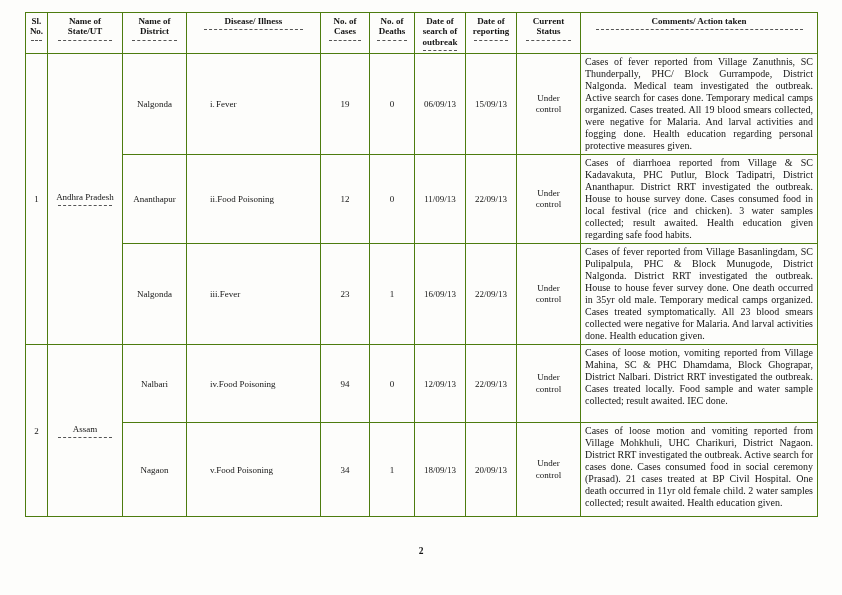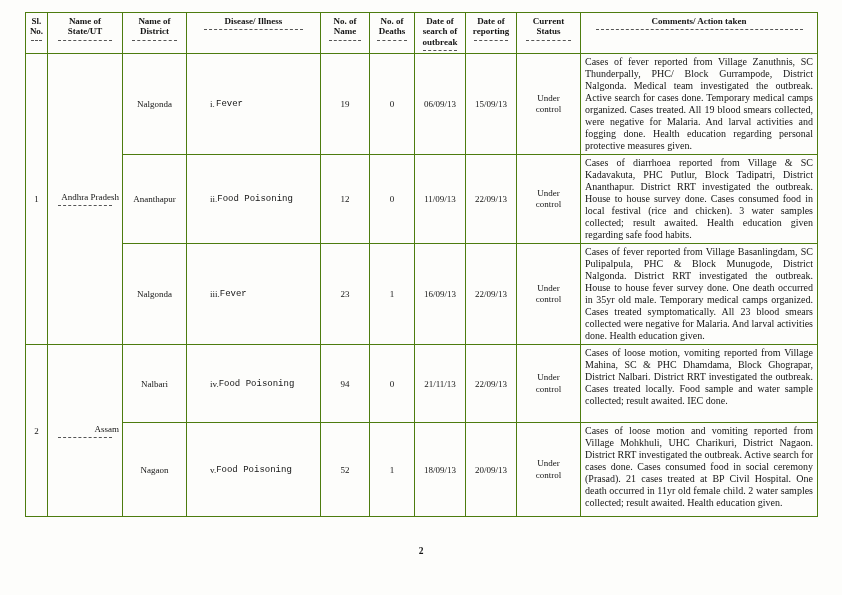--- a/index.html
+++ b/index.html
@@ -19,23 +19,23 @@
   .dotline { border-bottom:1px dashed #555; height:2px; width:78%; margin:2px auto 0; }
   .dotline.long { width:90%; }
   td { vertical-align:middle; }
   td.center { text-align:center; }
   td.comments {
     text-align:justify; vertical-align:top;
     font-size:10px; line-height:1.2; padding:2px 4px 2px 4px;
   }
   .disease-inner { display:flex; align-items:center; }
   .disease-num { flex:0 0 26px; padding-left:20px; }
-  .disease-name { flex:1;font-family:Liberation Mono, monospace; }
+  .disease-name { flex:1; }
   .status-text { display:inline-block; width:36px; line-height:1.25; }
-  .state-text, .district-text { display:block; text-align:right; }
+  .state-text, .district-text { display:block; text-align:center; }
   tr.r1 { height:100px; }
   tr.r2 { height:84px; }
   tr.r3 { height:90px; }
   tr.r4 { height:78px; }
   tr.r5 { height:94px; }
   .page-number {
     position:absolute; left:0; right:0; top:546px;
     text-align:center; font-size:9.5px; font-weight:bold;
   }
 </style>
@@ -69,21 +69,21 @@
           </th>
         <th>
             <div>Name of District</div>
             <div class="dotline"></div>
           </th>
         <th>
             <div>Disease/ Illness</div>
             <div class="dotline"></div>
           </th>
         <th>
-            <div>No. of Name</div>
+            <div>No. of Cases</div>
             <div class="dotline"></div>
           </th>
         <th>
             <div>No. of Deaths</div>
             <div class="dotline"></div>
           </th>
         <th>
             <div>Date of search of outbreak</div>
             <div class="dotline"></div>
           </th>
@@ -162,34 +162,34 @@
         </td>
         <td class="center">Nalbari</td>
         <td>
           <div class="disease-inner">
             <span class="disease-num">iv.</span>
             <span class="disease-name">Food Poisoning</span>
           </div>
         </td>
         <td class="center">94</td>
         <td class="center">0</td>
-        <td class="center">21/11/13</td>
+        <td class="center">12/09/13</td>
         <td class="center">22/09/13</td>
         <td class="center"><span class="status-text">Under control</span></td>
         <td class="comments">Cases of loose motion, vomiting reported from Village Mahina, SC &amp; PHC Dhamdama, Block Ghograpar, District Nalbari. District RRT investigated the outbreak. Cases treated locally. Food sample and water sample collected; result awaited. IEC done.</td>
       </tr>
       <tr class="r5">
         <td class="center">Nagaon</td>
         <td>
           <div class="disease-inner">
             <span class="disease-num">v.</span>
             <span class="disease-name">Food Poisoning</span>
           </div>
         </td>
-        <td class="center">52</td>
+        <td class="center">34</td>
         <td class="center">1</td>
         <td class="center">18/09/13</td>
         <td class="center">20/09/13</td>
         <td class="center"><span class="status-text">Under control</span></td>
         <td class="comments">Cases of loose motion and vomiting reported from Village Mohkhuli, UHC Charikuri, District Nagaon. District RRT investigated the outbreak. Active search for cases done. Cases consumed food in social ceremony (Prasad). 21 cases treated at BP Civil Hospital. One death occurred in 11yr old female child. 2 water samples collected; result awaited. Health education given.</td>
       </tr>
     </tbody>
   </table>
 
   <div class="page-number">2</div>

